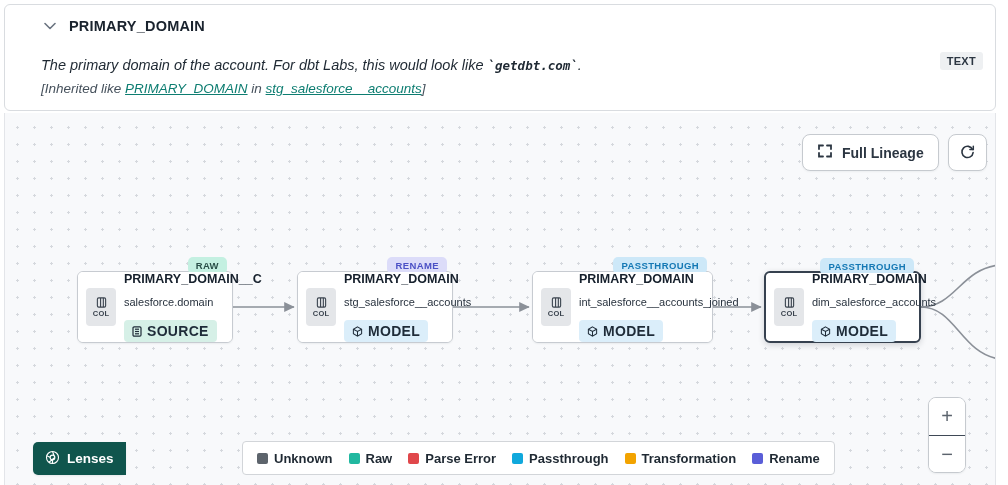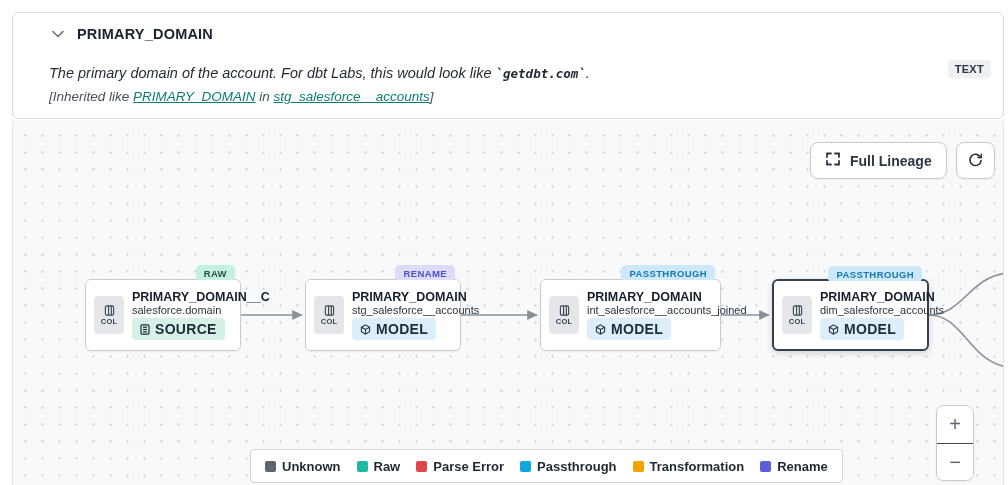--- a/index.html
+++ b/index.html
@@ -1,17 +1,17 @@
 <!DOCTYPE html>
 <html><head>
 <meta charset="utf-8">
 <style>
   * { margin:0; padding:0; box-sizing:border-box; }
   html,body { width:1008px; height:485px; background:#fff; font-family:"Liberation Sans", sans-serif; overflow:hidden; }
-  .page { position:relative; width:932px; height:485px; padding:12px; }
+  .page { position:relative; width:932px; height:485px; padding:4px; }
 
   
   .header-card { position:relative; width:992px; background:#fff; border:1px solid #d9dce0; border-radius:6px; padding:12px 14px 14px 14px; z-index:5; }
   .header-row { display:flex; align-items:center; gap:10px; padding-left:22px; }
   .chevron-btn { width:18px; height:18px; display:inline-flex; align-items:center; justify-content:center; color:#6b7480; cursor:pointer; }
   .col-title { font-size:14.5px; font-weight:700; color:#1a232e; letter-spacing:.2px; }
   .type-badge { position:absolute; top:12px; right:12px; background:#eef0f2; color:#2c3642; font-size:11px; font-weight:600; padding:3px 7px; border-radius:3px; letter-spacing:.3px;margin-top:35px; }
   .desc { margin-top:22px; padding-left:22px; font-style:italic; font-size:14.5px; color:#1f2933; }
   .desc code { font-family:"DejaVu Sans Mono", monospace; font-weight:700; font-size:12.5px; font-style:italic; color:#1f2933; }
   .inherited { margin-top:8px; padding-left:22px; font-style:italic; font-size:13.5px; color:#46515c; }
@@ -35,21 +35,21 @@
   
   .node { position:absolute; top:158px; height:72px; background:#fff; border:1px solid #c7cbd1; border-radius:6px; box-shadow:0 1px 2px rgba(20,30,40,.06); cursor:pointer; }
   .node.selected { border:2px solid #36414f; box-shadow:0 2px 6px rgba(20,30,40,.18); }
   .node-badge { position:absolute; top:-15px; right:5px; font-size:9.5px; font-weight:700; letter-spacing:.4px; padding:3px 8px 3px 8px; border-radius:5px 5px 0 0; line-height:1.2; }
   .node-badge.raw { background:#c4f0e1; color:#2a4f48; border-radius:5px; }
   .node-badge.rename { background:#dcdcf9; color:#4b50c5; border-radius:5px; }
   .node-badge.passthrough { background:#cde8f8; color:#1478b4; border-radius:5px; }
   .node-inner { position:relative; z-index:2; display:flex; align-items:center; height:100%; padding:6px 8px 6px 8px; gap:8px; background:#fff; border-radius:5px; }
   .col-chip { flex:0 0 auto; width:30px; height:38px; background:#e4e6e9; border-radius:4px; display:flex; flex-direction:column; align-items:center; justify-content:center; gap:1px; color:#3a434e;text-align:right; }
   .col-chip .col-label { font-size:7.5px; font-weight:700; letter-spacing:.2px; }
-  .node-text { display:flex; flex-direction:column; align-items:flex-start; gap:0; min-width:0; }
+  .node-text { display:flex; flex-direction:column; align-items:flex-start; gap:10px; min-width:0; }
   .node-title { font-size:12.5px; font-weight:700; color:#16202c; white-space:nowrap; }
   .node-sub { font-size:11px; color:#28323e; white-space:nowrap; }
   .res-tag { display:inline-flex; align-items:center; gap:5px; font-size:14px; font-weight:700; letter-spacing:.3px; color:#1e2b38; border-radius:4px; padding:3px 8px; margin-top:2px; }
   .res-tag.source { background:#d6f0e7; }
   .res-tag.model { background:#dbeefa; }
 
   
   .lens-group { position:absolute; left:28px; top:329px; display:flex; height:33px; border-radius:5px; box-shadow:0 1px 2px rgba(20,30,40,.08); }
   .lenses-btn { display:flex; align-items:center; gap:7px; background:#10554d; color:#fff; font-size:13.5px; font-weight:700; padding:0 12px; border-radius:5px 0 0 5px; cursor:pointer; }
   .lens-select { display:flex; align-items:center; gap:8px; background:#fff; border:1px solid #c6cacf; border-left:none; color:#1f2933; font-size:14px; font-weight:600; padding:0 12px; border-radius:0 5px 5px 0; cursor:pointer; }
@@ -220,20 +220,29 @@
                 <path d="M6 1 L10.5 3.5 V8.5 L6 11 L1.5 8.5 V3.5 Z"></path>
                 <path d="M1.5 3.5 L6 6 L10.5 3.5 M6 6 V11"></path>
               </svg>
             <span>MODEL</span>
           </span>
         </div>
       </div>
     </div>
 
     <div class="lens-group">
+      <div class="lenses-btn">
+        <span>
+          <svg width="15" height="15" viewBox="0 0 16 16" fill="none" stroke="#fff" stroke-width="1.2">
+              <circle cx="8" cy="8" r="6.4"></circle>
+              <path d="M8 1.6 L10.5 8 M10.5 8 L4.5 12.8 M10.5 8 C10.5 9.4 9.4 10.5 8 10.5 C6.6 10.5 5.5 9.4 5.5 8 C5.5 6.6 6.6 5.5 8 5.5 C9.4 5.5 10.5 6.6 10.5 8 Z M5.5 8 L1.8 6 M8 10.5 L8 14.4"></path>
+            </svg>
+        </span>
+        <span>Lenses</span>
+      </div>
     </div>
 
     <div class="legend">
       <span class="legend-item">
           <span class="legend-swatch" style="background-color: rgb(93, 100, 108);"></span>
           <span>Unknown</span>
         </span>
       <span class="legend-item">
           <span class="legend-swatch" style="background-color: rgb(33, 184, 160);"></span>
           <span>Raw</span>

